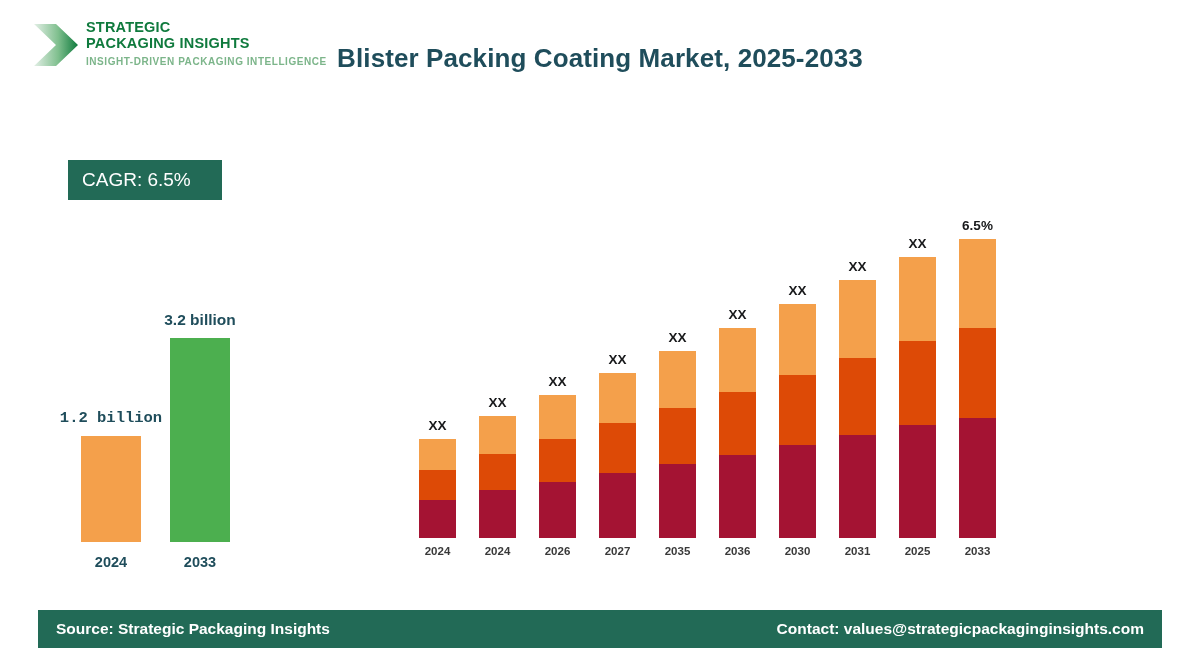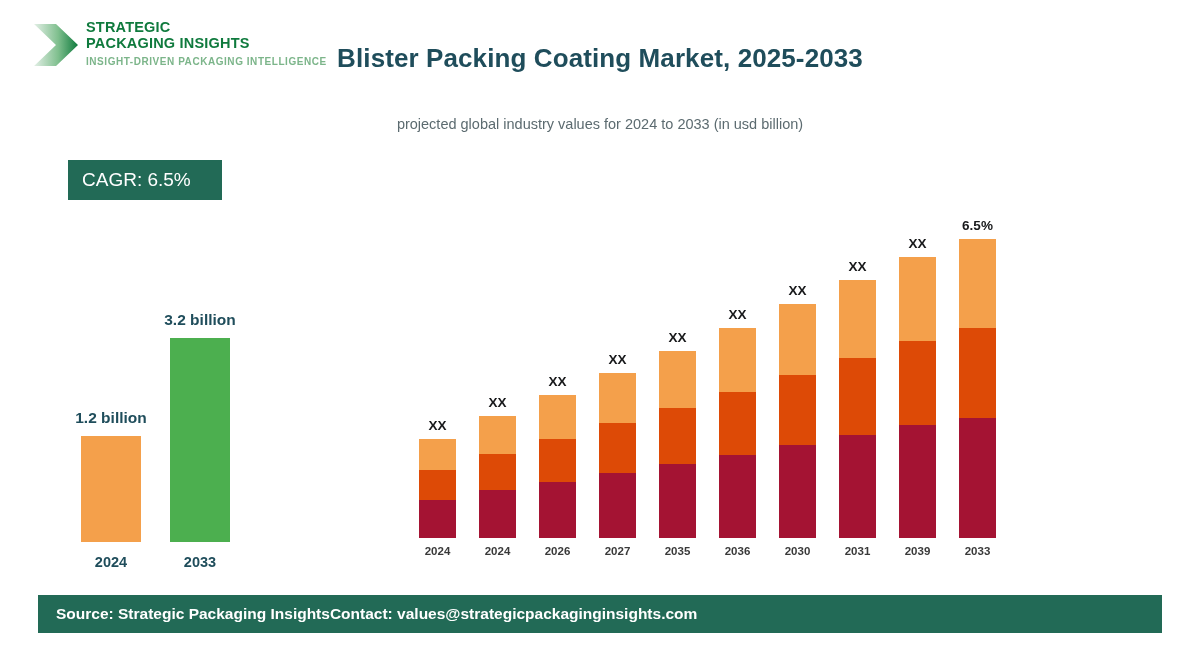--- a/index.html
+++ b/index.html
@@ -165,26 +165,27 @@
     text-align: center;
     font-size: 11.5px;
     font-weight: bold;
     color: #3A3A3A;
   }
 
   
   #footer {
     position: absolute;
     left: 38px;
-    top: 595px;
+    top: 610px;
     width: 1124px;
     height: 38px;
     background: #226A56;
     display: flex;
     align-items: center;
+    justify-content: space-between;
     box-sizing: border-box;
     padding: 16px 18px;
   }
   .footer-text {
     color: #ffffff;
     font-size: 15.5px;
     font-weight: bold;
   }
 </style>
 </head>
@@ -204,27 +205,26 @@
       <path d="M2 2 L24 2 L46 23 L24 44 L2 44 L24 23 Z" fill="url(#gchev)"></path>
     </svg>
     <div id="logo-text">
       <div class="logo-line">STRATEGIC</div>
       <div class="logo-line">PACKAGING INSIGHTS</div>
       <div id="logo-tagline">INSIGHT-DRIVEN PACKAGING INTELLIGENCE</div>
     </div>
   </div>
 
   <div id="chart-title">Blister Packing Coating Market, 2025-2033</div>
-  <div id="chart-subtitle">projected global industry values for 2024 to 2033 (in usd billion)</div>
 
   <div id="cagr-badge">CAGR: 6.5%</div>
 
   <div id="left-chart">
       <div class="lc-bar" style="left: 26px; height: 106px; background: rgb(244, 160, 75);"></div>
-      <div class="lc-value" style="left: -14px; bottom: 143px;">1.2 billion</div>
+      <div class="lc-value" style="left: -14px; bottom: 143px; font-family: Liberation Mono, monospace;">1.2 billion</div>
       <div class="lc-cat" style="left: 11px;">2024</div>
       <div class="lc-bar" style="left: 115px; height: 204px; background: rgb(76, 175, 79);"></div>
       <div class="lc-value" style="left: 75px; bottom: 241px;">3.2 billion</div>
       <div class="lc-cat" style="left: 100px;">2033</div>
     </div>
 
   <div id="stacked-chart">
       <div class="sb-group" style="left: 19px;">
         <div class="sb-stack">
           <div class="sb-seg sb-top" style="height: 31px;"></div>
@@ -297,21 +297,21 @@
         <div class="sb-label" style="bottom: 286px;">XX</div>
         <div class="sb-cat">2031</div>
       </div>
       <div class="sb-group" style="left: 499px;">
         <div class="sb-stack">
           <div class="sb-seg sb-top" style="height: 84px;"></div>
           <div class="sb-seg sb-mid" style="height: 84px;"></div>
           <div class="sb-seg sb-bot" style="height: 113px;"></div>
         </div>
         <div class="sb-label" style="bottom: 309px;">XX</div>
-        <div class="sb-cat">2039</div>
+        <div class="sb-cat">2025</div>
       </div>
       <div class="sb-group" style="left: 559px;">
         <div class="sb-stack">
           <div class="sb-seg sb-top" style="height: 89px;"></div>
           <div class="sb-seg sb-mid" style="height: 90px;"></div>
           <div class="sb-seg sb-bot" style="height: 120px;"></div>
         </div>
         <div class="sb-label" style="bottom: 327px;">6.5%</div>
         <div class="sb-cat">2033</div>
       </div>

